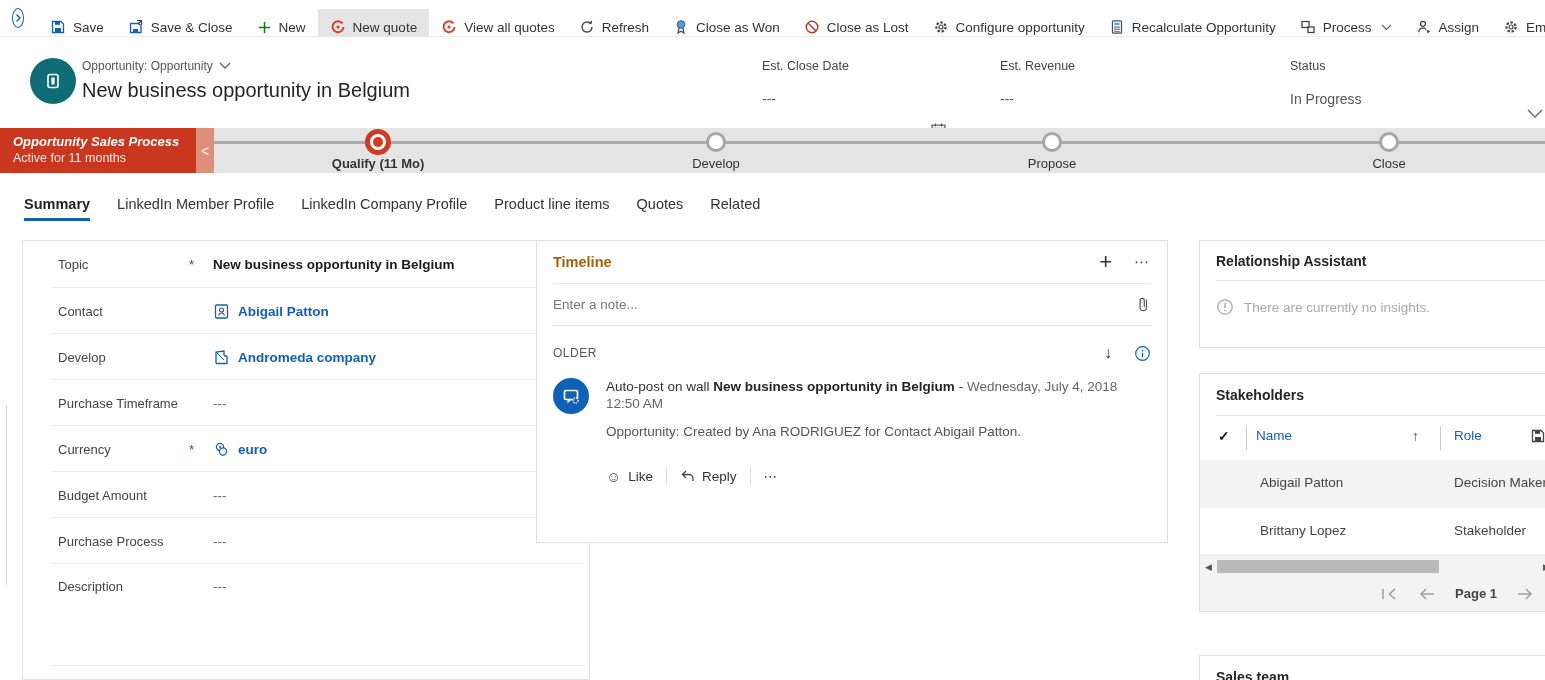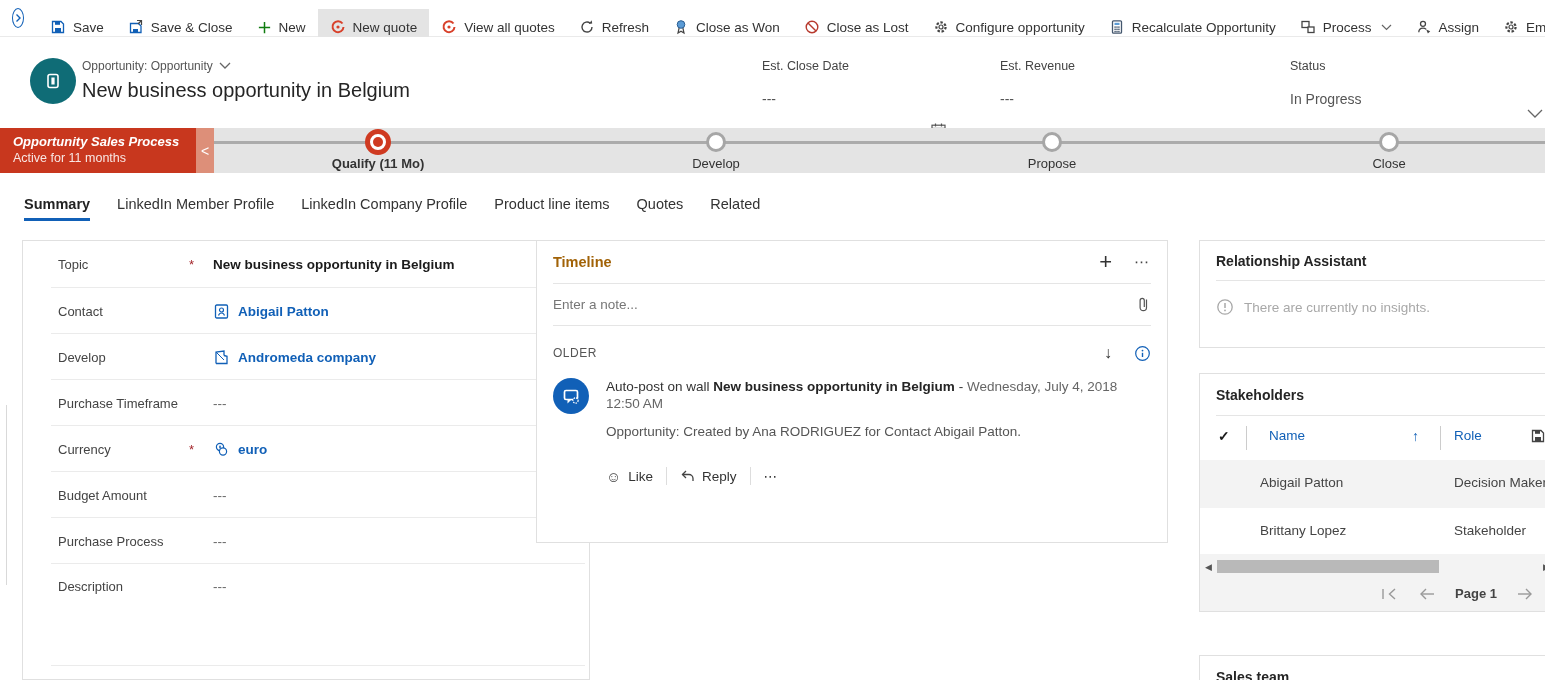--- a/index.html
+++ b/index.html
@@ -516,21 +516,21 @@
   </div>
 
   <div class="panel p-stake">
     <div class="sh-head">
       <span class="sh-title">Stakeholders</span>
 
     </div>
     <div class="sh-grid-head">
       <span class="sh-check">✓</span>
       <span class="col-sep" style="left:46px;"></span>
-      <span class="cell" style="left:69px;">Name</span>
+      <span class="cell" style="left:56px;">Name</span>
       <span class="sh-sort">↑</span>
       <span class="col-sep" style="left:240px;"></span>
       <span class="cell" style="left:254px;">Role</span>
       <span class="sh-save">
         <svg width="16" height="16" viewBox="0 0 16 16">
             <path d="M2.5 2.5h8.5l2.5 2.5v8.5H2.5z" fill="none" stroke="#444" stroke-width="1.3"></path>
             <rect x="5" y="9" width="6" height="4.5" fill="#444"></rect>
             <rect x="5" y="2.8" width="5" height="3" fill="#444"></rect>
           </svg>
       </span>

